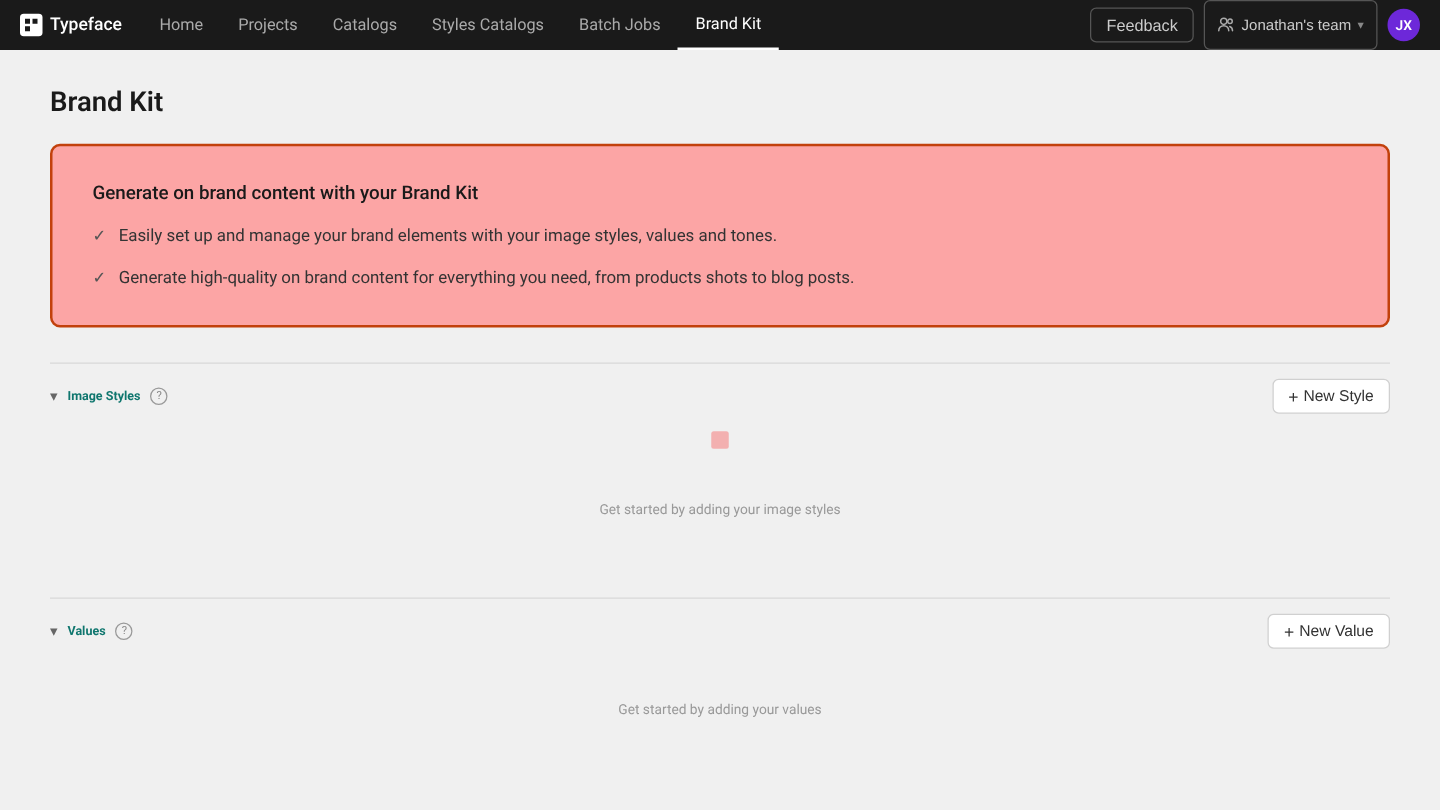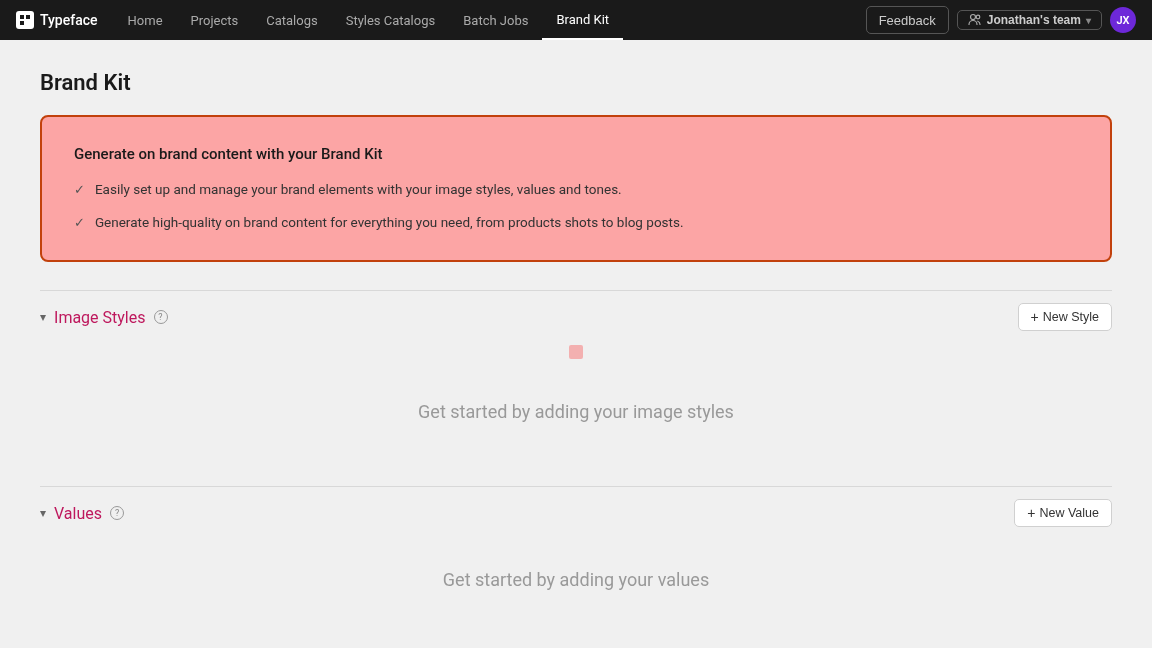--- a/index.html
+++ b/index.html
@@ -99,25 +99,24 @@
     }
 
     .team-btn {
       background: transparent;
       border: 1px solid #555;
       color: #ccc;
       padding: 4px 10px;
       border-radius: 5px;
       font-size: 12px;
       cursor: pointer;
-      height: 20px;
+      height: 40px;
       display: flex;
       align-items: center;
       gap: 5px;
-      font-weight: bold;
     }
 
     .avatar {
       width: 26px;
       height: 26px;
       background-color: #6d28d9;
       border-radius: 50%;
       display: flex;
       align-items: center;
       justify-content: center;
@@ -198,23 +197,23 @@
       align-items: center;
       gap: 8px;
     }
 
     .chevron-icon {
       color: #666;
       font-size: 12px;
     }
 
     .section-title {
-      font-size: 16px;
-      font-weight: 400;
-      color: #be185d;
+      font-size: 10px;
+      font-weight: 700;
+      color: #0f766e;
     }
 
     .info-icon {
       width: 14px;
       height: 14px;
       border: 1px solid #999;
       border-radius: 50%;
       display: flex;
       align-items: center;
       justify-content: center;
@@ -232,21 +231,21 @@
       font-size: 12.5px;
       cursor: pointer;
       display: flex;
       align-items: center;
       gap: 4px;
     }
 
     .empty-state {
       text-align: center;
       color: #999;
-      font-size: 18px;
+      font-size: 11px;
       padding: 30px 0 40px;
     }
 
     
     .decoration-square {
       position: absolute;
       width: 14px;
       height: 14px;
       background: #f4a0a0;
       border-radius: 2px;

